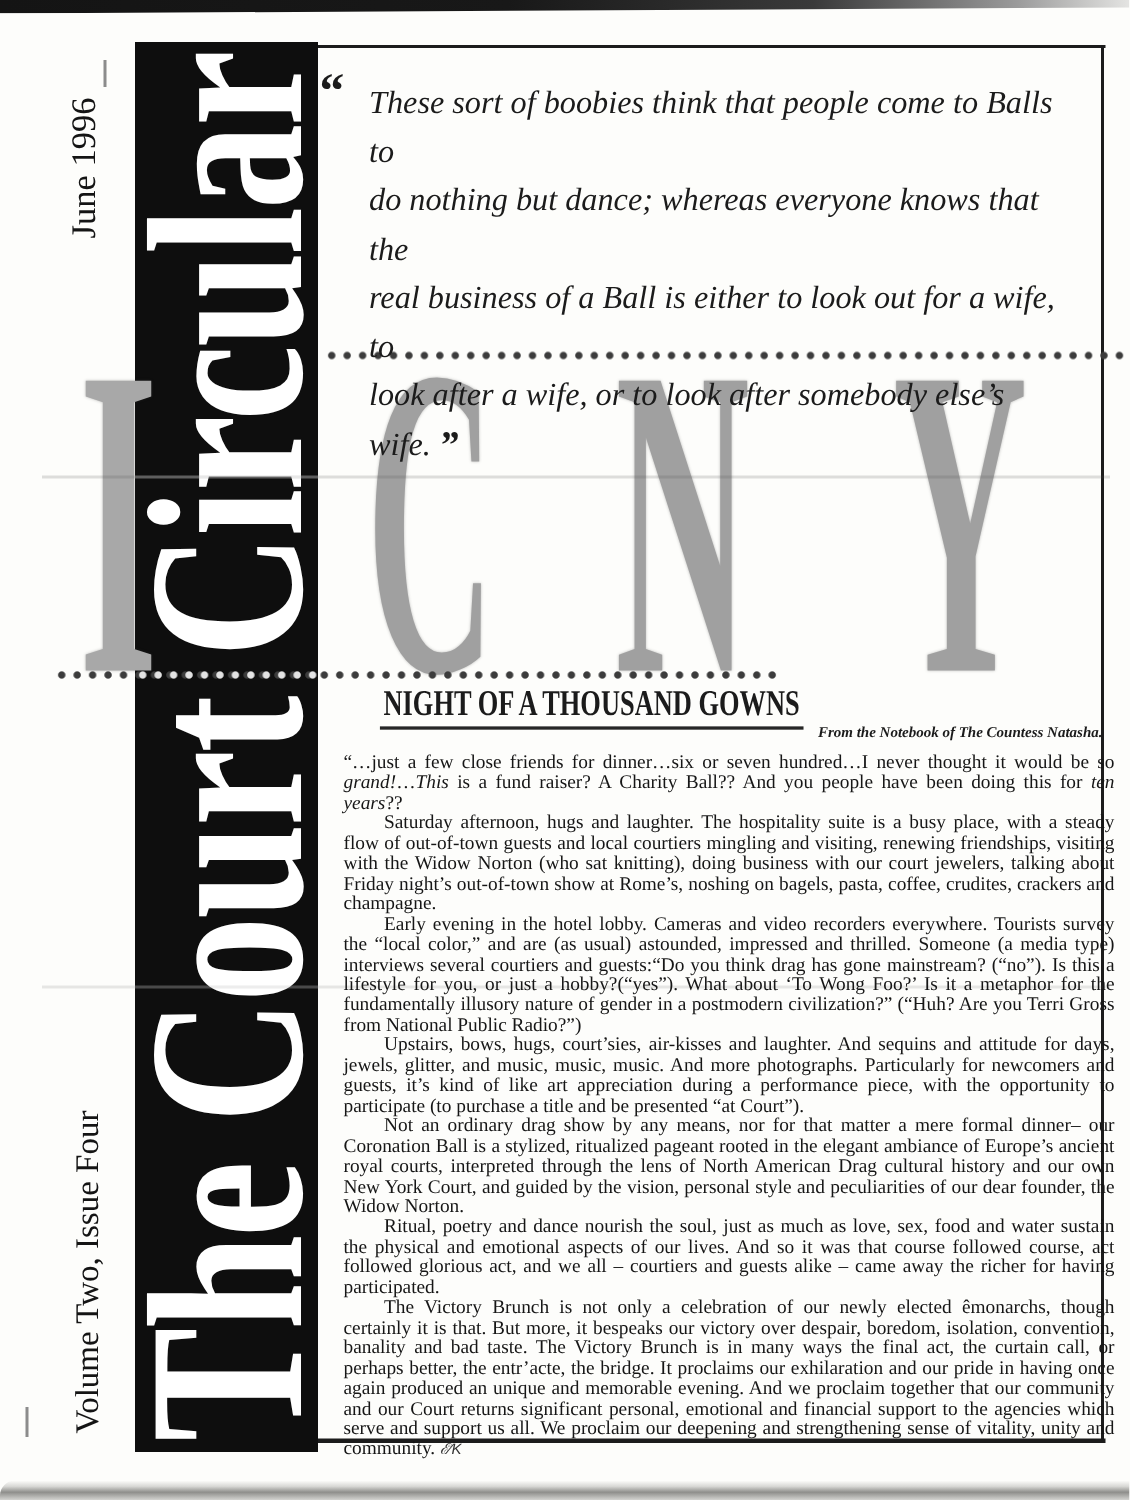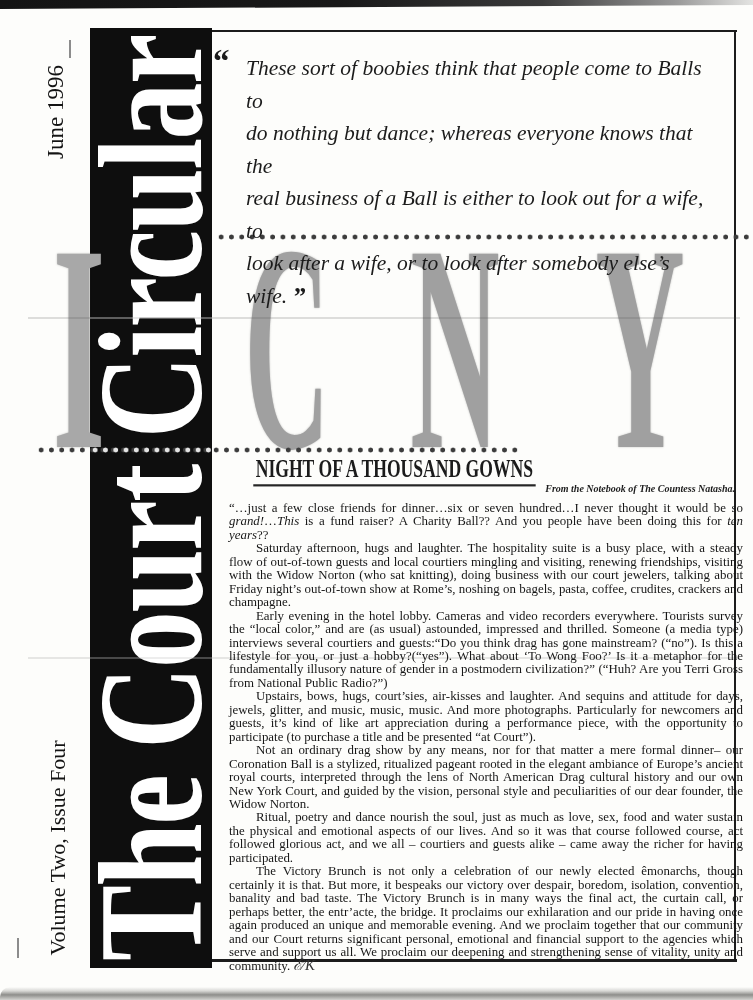--- a/index.html
+++ b/index.html
@@ -68,21 +68,21 @@
   
   #headline-wrap{left:218px;top:456px;width:517px;text-align:left;}
   #headline{display:inline-block;font-weight:bold;font-size:22px;letter-spacing:0px;
     transform:scale(0.80,1.10);border-bottom:2px solid #262626;padding:0 3px 1px 3px;}
   #byline{left:218px;top:483px;width:517px;text-align:right;font-weight:bold;
     font-style:italic;font-size:10px;}
   #article-body{left:229px;top:502px;width:514px;font-size:12.9px;line-height:13.45px;
     text-align:justify;color:#161616;}
   #article-body p{margin:0;}
   #article-body p.ind{text-indent:27px;}
-  .sig{font-family:Liberation Serif, serif;font-style:italic;font-size:15px;color:#333;}
+  .sig{font-family:Liberation Sans, sans-serif;font-style:italic;font-size:10px;color:#333;}
 </style>
 </head>
 <body>
 
 <div class="abs" id="scan-top"></div>
 <div class="abs" id="scan-bottom"></div>
 <div class="abs scratch" style="left:17px;top:938px;height:20px;"></div>
 <div class="abs scratch" style="left:69px;top:40px;height:18px;"></div>
 
 <div class="abs frame" id="frame-top"></div>

